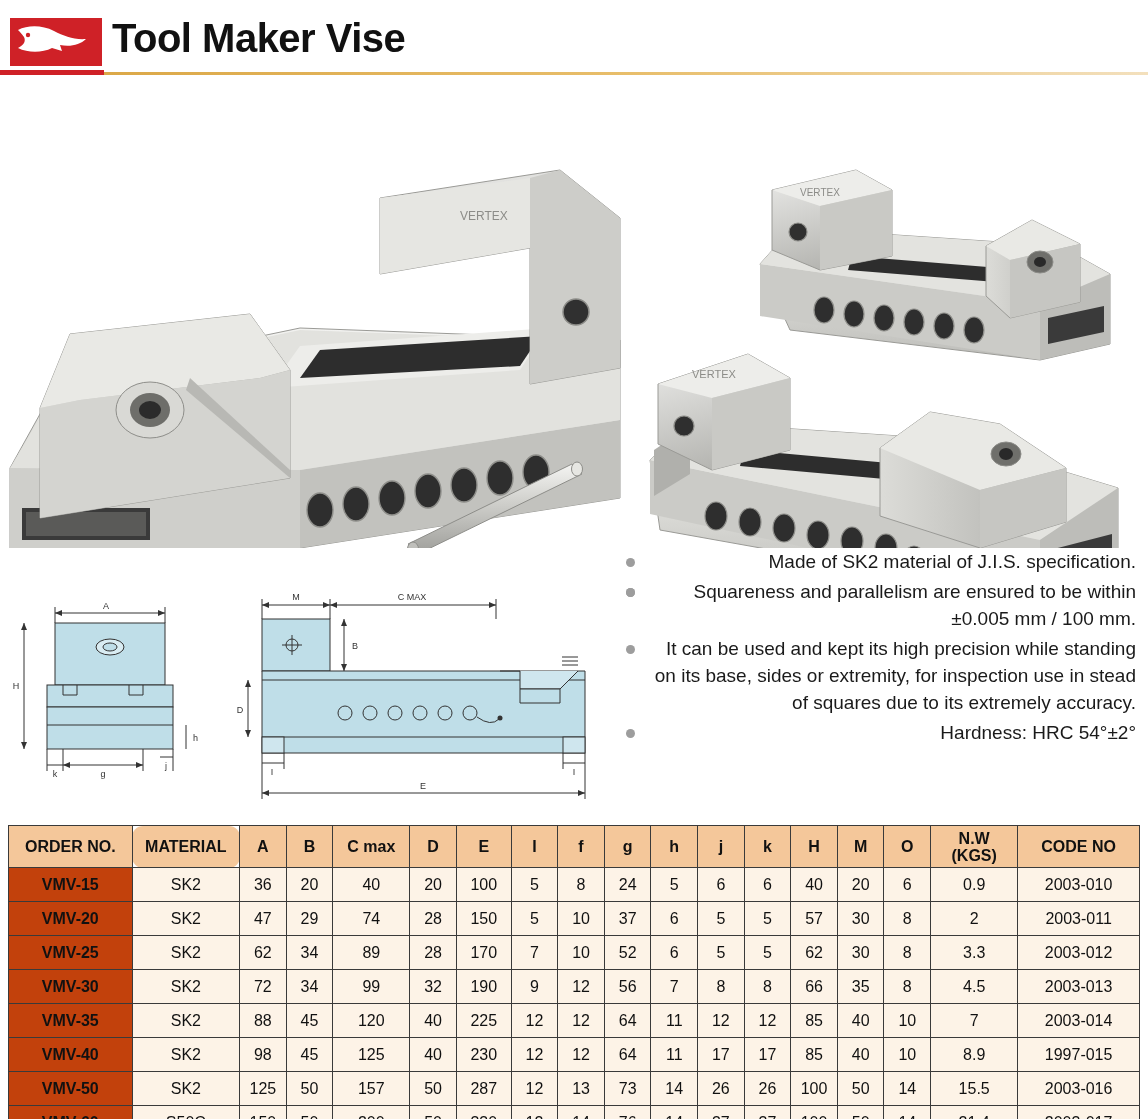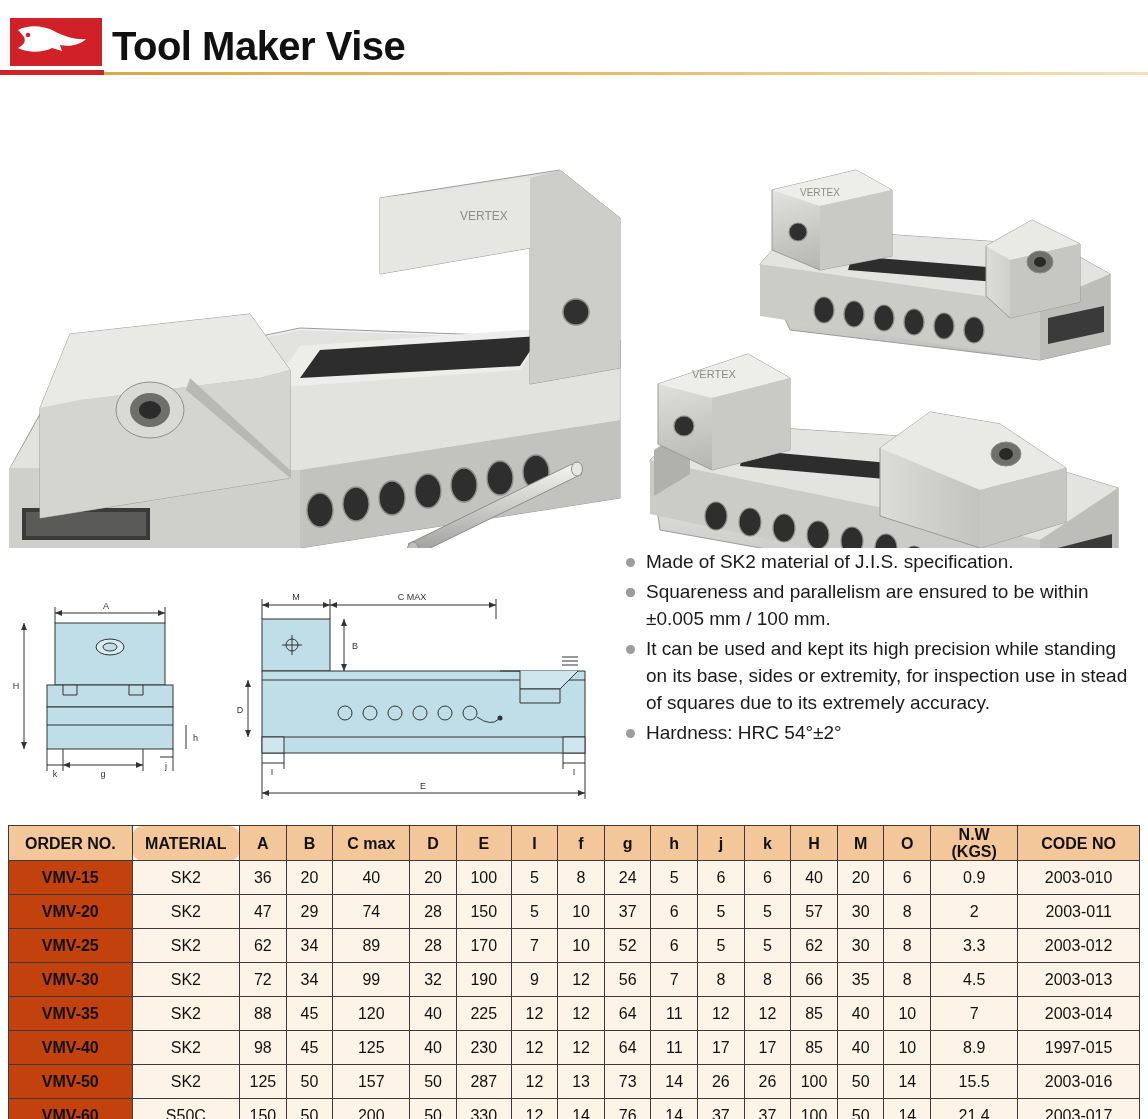--- a/index.html
+++ b/index.html
@@ -17,39 +17,39 @@
     position: absolute; left: 0; top: 0; width: 1148px; height: 78px;
   }
   .logo-box {
     position: absolute; left: 10px; top: 18px; width: 92px; height: 48px;
     background: #cf2127;
     display: flex; align-items: center; justify-content: center;
     overflow: hidden;
   }
   .logo-box svg { display: block; }
   .page-title {
-    position: absolute; left: 112px; top: 24px;
+    position: absolute; left: 112px; top: 16px;
     font-size: 40px; font-weight: bold; color: #111;
     letter-spacing: -0.5px;
   }
   .header-rule {
     position: absolute; left: 0; top: 72px; width: 1148px; height: 3px;
     background: linear-gradient(to right, #d9a441 0%, #e8be6b 55%, #f3e0bd 100%);
   }
   .header-rule-red {
     position: absolute; left: 0; top: 70px; width: 104px; height: 5px;
     background: #cf2127;
   }
 
   
   .photo-area { position: absolute; left: 0; top: 78px; width: 1148px; height: 470px; }
 
   
   .features {
-    position: absolute; left: 624px; top: 548px; width: 512px;
+    position: absolute; left: 624px; top: 548px; width: 512px; text-align: right;
   }
   .feature {
     position: relative;
     padding-left: 22px;
     font-size: 19px;
     line-height: 27px;
     color: #1a1a1a;
     margin-bottom: 3px;
   }
   .feature .dot {
@@ -72,21 +72,21 @@
     border: 1px solid #3a3a3a;
     text-align: center;
     height: 34px;
     padding: 0 2px;
   }
   .spec-table thead th {
     background: #f4c79a;
     font-weight: bold;
     font-size: 16px;
     color: #111;
-    height: 35px;
+    height: 42px;
     line-height: 17px;
   }
   .spec-table tbody td {
     background: #fdf3e7;
     color: #111;
   }
   .spec-table tbody td.order {
     font-weight: bold;
     background: #c2410c;
   }

